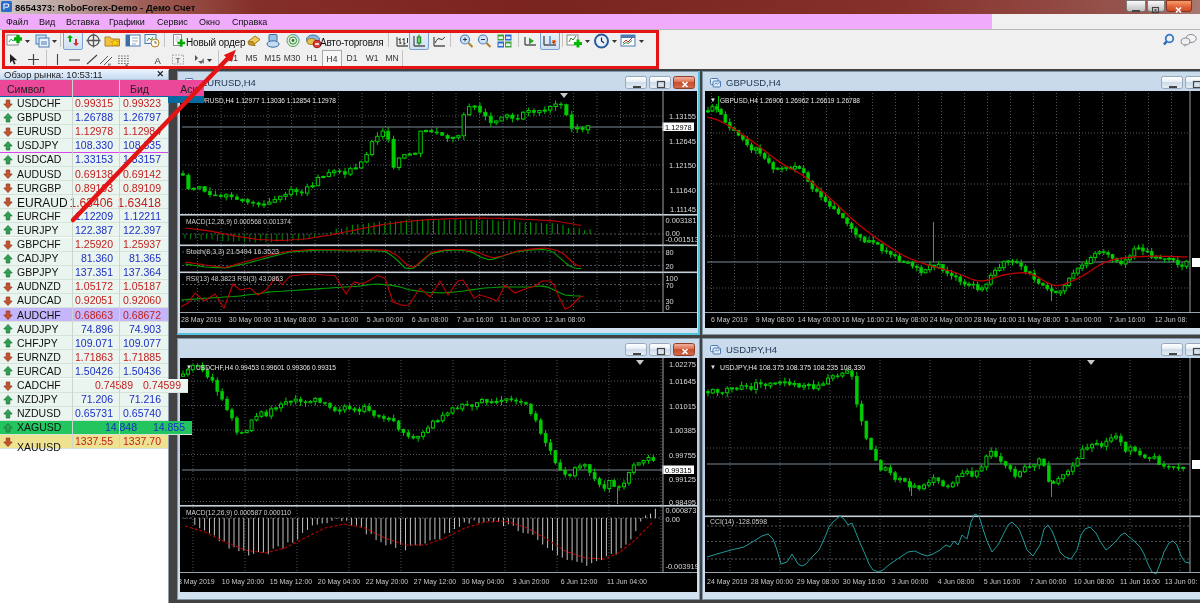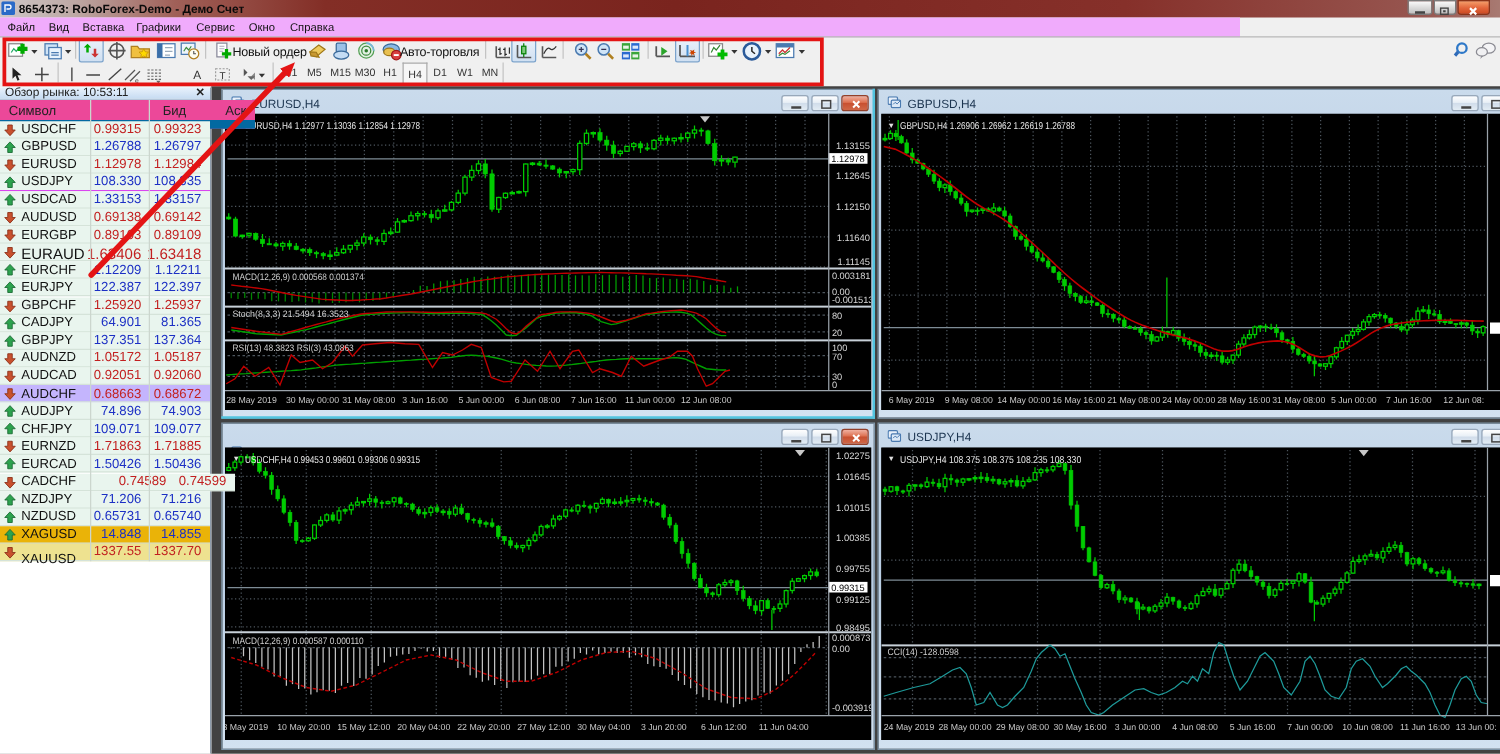--- a/index.html
+++ b/index.html
@@ -1559,21 +1559,21 @@
       </svg>
       <span style="position:absolute;left:17px;top:0.5px;color:#111">GBPCHF</span>
       <span style="position:absolute;right:55px;top:0.5px;color:#c22020">1.25920</span>
       <span style="position:absolute;right:7px;top:0.5px;color:#c22020">1.25937</span>
     </div>
     <div style="position:absolute;left:0;top:181.6px;width:168px;height:14.1px;background:#e9f5ee;border-bottom:1px solid #d5e3d9;font-size:10.5px;box-sizing:border-box">
       <svg width="10" height="10" style="position:absolute;left:3px;top:2px">
         <path d="M5,0.5 L9.2,5 L6.8,5 L6.8,9 L3.2,9 L3.2,5 L0.8,5 Z" fill="#2ca24e" stroke="#1a6a34" stroke-width="0.7"></path>
       </svg>
       <span style="position:absolute;left:17px;top:0.5px;color:#111">CADJPY</span>
-      <span style="position:absolute;right:55px;top:0.5px;color:#1c2fc4">64.901</span>
+      <span style="position:absolute;right:55px;top:0.5px;color:#1c2fc4">81.360</span>
       <span style="position:absolute;right:7px;top:0.5px;color:#1c2fc4">81.365</span>
     </div>
     <div style="position:absolute;left:0;top:195.7px;width:168px;height:14.1px;background:#e9f5ee;border-bottom:1px solid #d5e3d9;font-size:10.5px;box-sizing:border-box">
       <svg width="10" height="10" style="position:absolute;left:3px;top:2px">
         <path d="M5,0.5 L9.2,5 L6.8,5 L6.8,9 L3.2,9 L3.2,5 L0.8,5 Z" fill="#2ca24e" stroke="#1a6a34" stroke-width="0.7"></path>
       </svg>
       <span style="position:absolute;left:17px;top:0.5px;color:#111">GBPJPY</span>
       <span style="position:absolute;right:55px;top:0.5px;color:#1c2fc4">137.351</span>
       <span style="position:absolute;right:7px;top:0.5px;color:#1c2fc4">137.364</span>
     </div>
@@ -1650,21 +1650,21 @@
       <span style="position:absolute;right:7px;top:0.5px;color:#1c2fc4">71.216</span>
     </div>
     <div style="position:absolute;left:0;top:336.7px;width:168px;height:14.1px;background:#e9f5ee;border-bottom:1px solid #d5e3d9;font-size:10.5px;box-sizing:border-box">
       <svg width="10" height="10" style="position:absolute;left:3px;top:2px">
         <path d="M5,0.5 L9.2,5 L6.8,5 L6.8,9 L3.2,9 L3.2,5 L0.8,5 Z" fill="#2ca24e" stroke="#1a6a34" stroke-width="0.7"></path>
       </svg>
       <span style="position:absolute;left:17px;top:0.5px;color:#111">NZDUSD</span>
       <span style="position:absolute;right:55px;top:0.5px;color:#1c2fc4">0.65731</span>
       <span style="position:absolute;right:7px;top:0.5px;color:#1c2fc4">0.65740</span>
     </div>
-    <div style="position:absolute;left:0;top:350.8px;width:168px;height:14.1px;background:#eab308;border-bottom:1px solid #d5e3d9;font-size:10.5px;box-sizing:border-box">
+    <div style="position:absolute;left:0;top:350.8px;width:192px;height:14.1px;background:#22c55e;border-bottom:1px solid #d5e3d9;font-size:10.5px;box-sizing:border-box">
       <svg width="10" height="10" style="position:absolute;left:3px;top:2px">
         <path d="M5,0.5 L9.2,5 L6.8,5 L6.8,9 L3.2,9 L3.2,5 L0.8,5 Z" fill="#2ca24e" stroke="#1a6a34" stroke-width="0.7"></path>
       </svg>
       <span style="position:absolute;left:17px;top:0.5px;color:#111">XAGUSD</span>
       <span style="position:absolute;right:55px;top:0.5px;color:#1c2fc4">14.848</span>
       <span style="position:absolute;right:7px;top:0.5px;color:#1c2fc4">14.855</span>
     </div>
     <div style="position:absolute;left:0;top:364.9px;width:168px;height:14.1px;background:#eee290;border-bottom:1px solid #d5e3d9;font-size:10.5px;box-sizing:border-box">
       <svg width="10" height="10" style="position:absolute;left:3px;top:2px">
         <path d="M5,9.5 L0.8,5 L3.2,5 L3.2,1 L6.8,1 L6.8,5 L9.2,5 Z" fill="#c8512e" stroke="#8a3018" stroke-width="0.7"></path>

